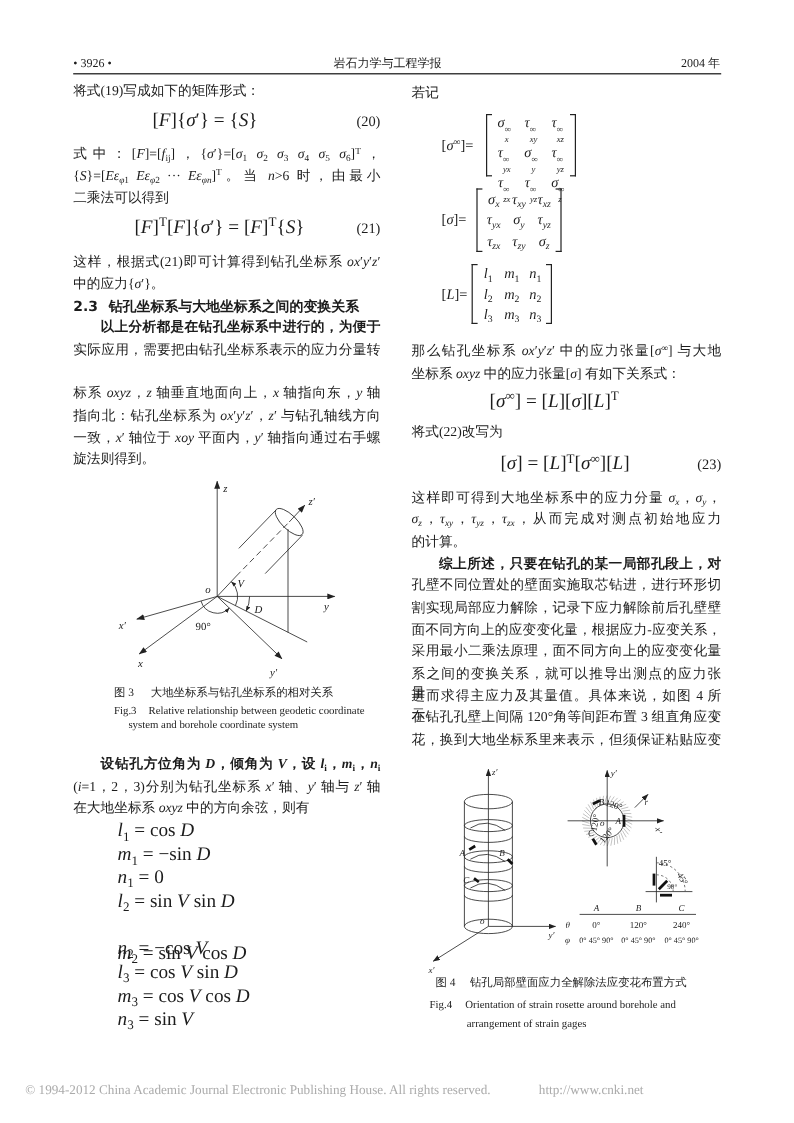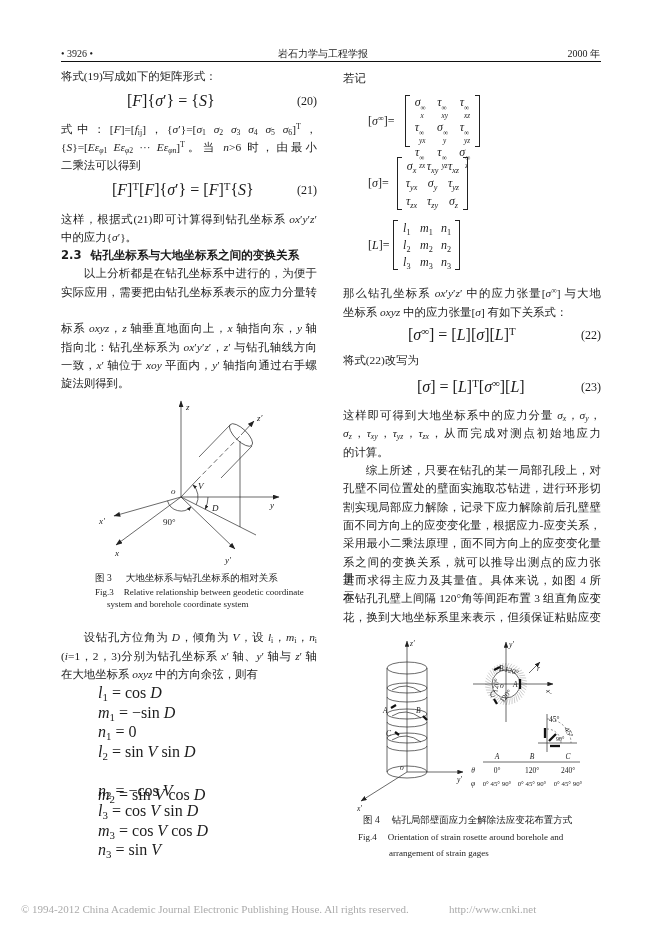--- a/index.html
+++ b/index.html
@@ -3,21 +3,21 @@
 <meta charset="utf-8">
 <style>
 html,body{margin:0;padding:0;background:#fff;}
 #page{position:relative;width:642px;height:936px;overflow:hidden;background:#fff;color:#1c1c1c;font-family:"Liberation Serif","DejaVu Serif",serif;}
 .hd{position:absolute;top:47px;height:14px;line-height:14px;font-size:10px;white-space:nowrap;}
 .rule{position:absolute;left:61px;top:61px;width:540px;height:1.3px;background:#111;}
 .ln{position:absolute;height:16px;line-height:16px;font-size:11.4px;}
 .L{left:61px;width:256px;}
 .R{left:343px;width:258px;}
 .j{text-align:justify;text-align-last:justify;}
-.ind{text-indent:2em;}
+.ind{text-indent:2em;font-weight:bold;}
 .eq{position:absolute;height:16px;line-height:16px;font-size:16px;white-space:nowrap;}
 .eqn{position:absolute;height:16px;line-height:16px;font-size:12px;text-align:right;}
 .h2{position:absolute;left:61px;top:247px;height:16px;line-height:16px;font-size:11.6px;font-weight:bold;font-family:"DejaVu Sans","Liberation Sans",sans-serif;white-space:nowrap;}
 .h2 .num{margin-right:9px;}
 .mi{font-style:italic;}
 .sb{font-size:0.68em;vertical-align:-0.32em;line-height:0;}
 .sp{font-size:0.68em;vertical-align:0.5em;line-height:0;}
 .ss{display:inline-flex;flex-direction:column;font-size:0.6em;line-height:1.05;vertical-align:-0.55em;}
 .ss>span{display:block;}
 .mlabel{position:absolute;height:16px;line-height:16px;font-size:12px;white-space:nowrap;}
@@ -39,21 +39,21 @@
 .fig .dot{stroke-dasharray:2 2;stroke:#555;}
 .footer{position:absolute;top:902px;height:14px;line-height:14px;font-size:11px;color:#ababab;white-space:nowrap;}
 </style>
 </head>
 <body>
 
 <div id="page">
 
   <div class="hd" style="left:61px">• 3926 •</div>
   <div class="hd" style="left:278px;font-size:10px">岩石力学与工程学报</div>
-  <div class="hd" style="left:540px;width:60px;text-align:right">2000 年</div>
+  <div class="hd" style="left:540px;width:60px;text-align:right">2004 年</div>
   <div class="rule"></div>
 
   <div class="ln L rich" style="top:68px">将式(19)写成如下的矩阵形式：</div>
   <div class="eq rich" style="left:127px;top:93px">[<span class="mi">F</span>]{<span class="mi">σ</span>′} = {<span class="mi">S</span>}</div>
   <div class="eqn" style="left:61px;width:256px;top:93px">(20)</div>
 
   <div class="ln L j rich" style="top:121px">式中：[<span class="mi">F</span>]=[<span class="mi">f</span><span class="sb">ij</span>]，{<span class="mi">σ</span>′}=[<span class="mi">σ</span><span class="sb">1</span>   <span class="mi">σ</span><span class="sb">2</span>   <span class="mi">σ</span><span class="sb">3</span>   <span class="mi">σ</span><span class="sb">4</span>   <span class="mi">σ</span><span class="sb">5</span>   <span class="mi">σ</span><span class="sb">6</span>]<span class="sp">T</span>，</div>
   <div class="ln L j rich" style="top:139px">{<span class="mi">S</span>}=[<span class="mi">Eε</span><span class="sb"><span class="mi">φ</span>1</span>   <span class="mi">Eε</span><span class="sb"><span class="mi">φ</span>2</span>   ···   <span class="mi">Eε</span><span class="sb"><span class="mi">φn</span></span>]<span class="sp">T</span>。当 <span class="mi">n</span>&gt;6 时，由最小</div>
   <div class="ln L rich" style="top:157px">二乘法可以得到</div>
 
@@ -198,21 +198,20 @@
     <span class="cell rich"><span class="mi">n</span><span class="sb">2</span></span>
     <span class="cell rich"><span class="mi">l</span><span class="sb">3</span></span>
     <span class="cell rich"><span class="mi">m</span><span class="sb">3</span></span>
     <span class="cell rich"><span class="mi">n</span><span class="sb">3</span></span>
   </div>
 
   <div class="ln R j rich" style="top:285px">那么钻孔坐标系 <span class="mi">ox</span>′<span class="mi">y</span>′<span class="mi">z</span>′ 中的应力张量[<span class="mi">σ</span><span class="sp">∞</span>] 与大地</div>
   <div class="ln R rich" style="top:304px">坐标系 <span class="mi">oxyz</span> 中的应力张量[<span class="mi">σ</span>] 有如下关系式：</div>
 
   <div class="eq rich" style="left:408px;top:327px">[<span class="mi">σ</span><span class="sp">∞</span>] = [<span class="mi">L</span>][<span class="mi">σ</span>][<span class="mi">L</span>]<span class="sp">T</span></div>
-  <div class="eqn" style="left:343px;width:258px;top:327px">(22)</div>
 
   <div class="ln R rich" style="top:352px">将式(22)改写为</div>
 
   <div class="eq rich" style="left:417px;top:379px">[<span class="mi">σ</span>] = [<span class="mi">L</span>]<span class="sp">T</span>[<span class="mi">σ</span><span class="sp">∞</span>][<span class="mi">L</span>]</div>
   <div class="eqn" style="left:343px;width:258px;top:379px">(23)</div>
 
   <div class="ln R j rich" style="top:407px">这样即可得到大地坐标系中的应力分量 <span class="mi">σ</span><span class="sb"><span class="mi">x</span></span>，<span class="mi">σ</span><span class="sb"><span class="mi">y</span></span>，</div>
   <div class="ln R j rich" style="top:425px"><span class="mi">σ</span><span class="sb"><span class="mi">z</span></span>，<span class="mi">τ</span><span class="sb"><span class="mi">xy</span></span>，<span class="mi">τ</span><span class="sb"><span class="mi">yz</span></span>，<span class="mi">τ</span><span class="sb"><span class="mi">zx</span></span>，从而完成对测点初始地应力</div>
   <div class="ln R rich" style="top:444px">的计算。</div>
 

